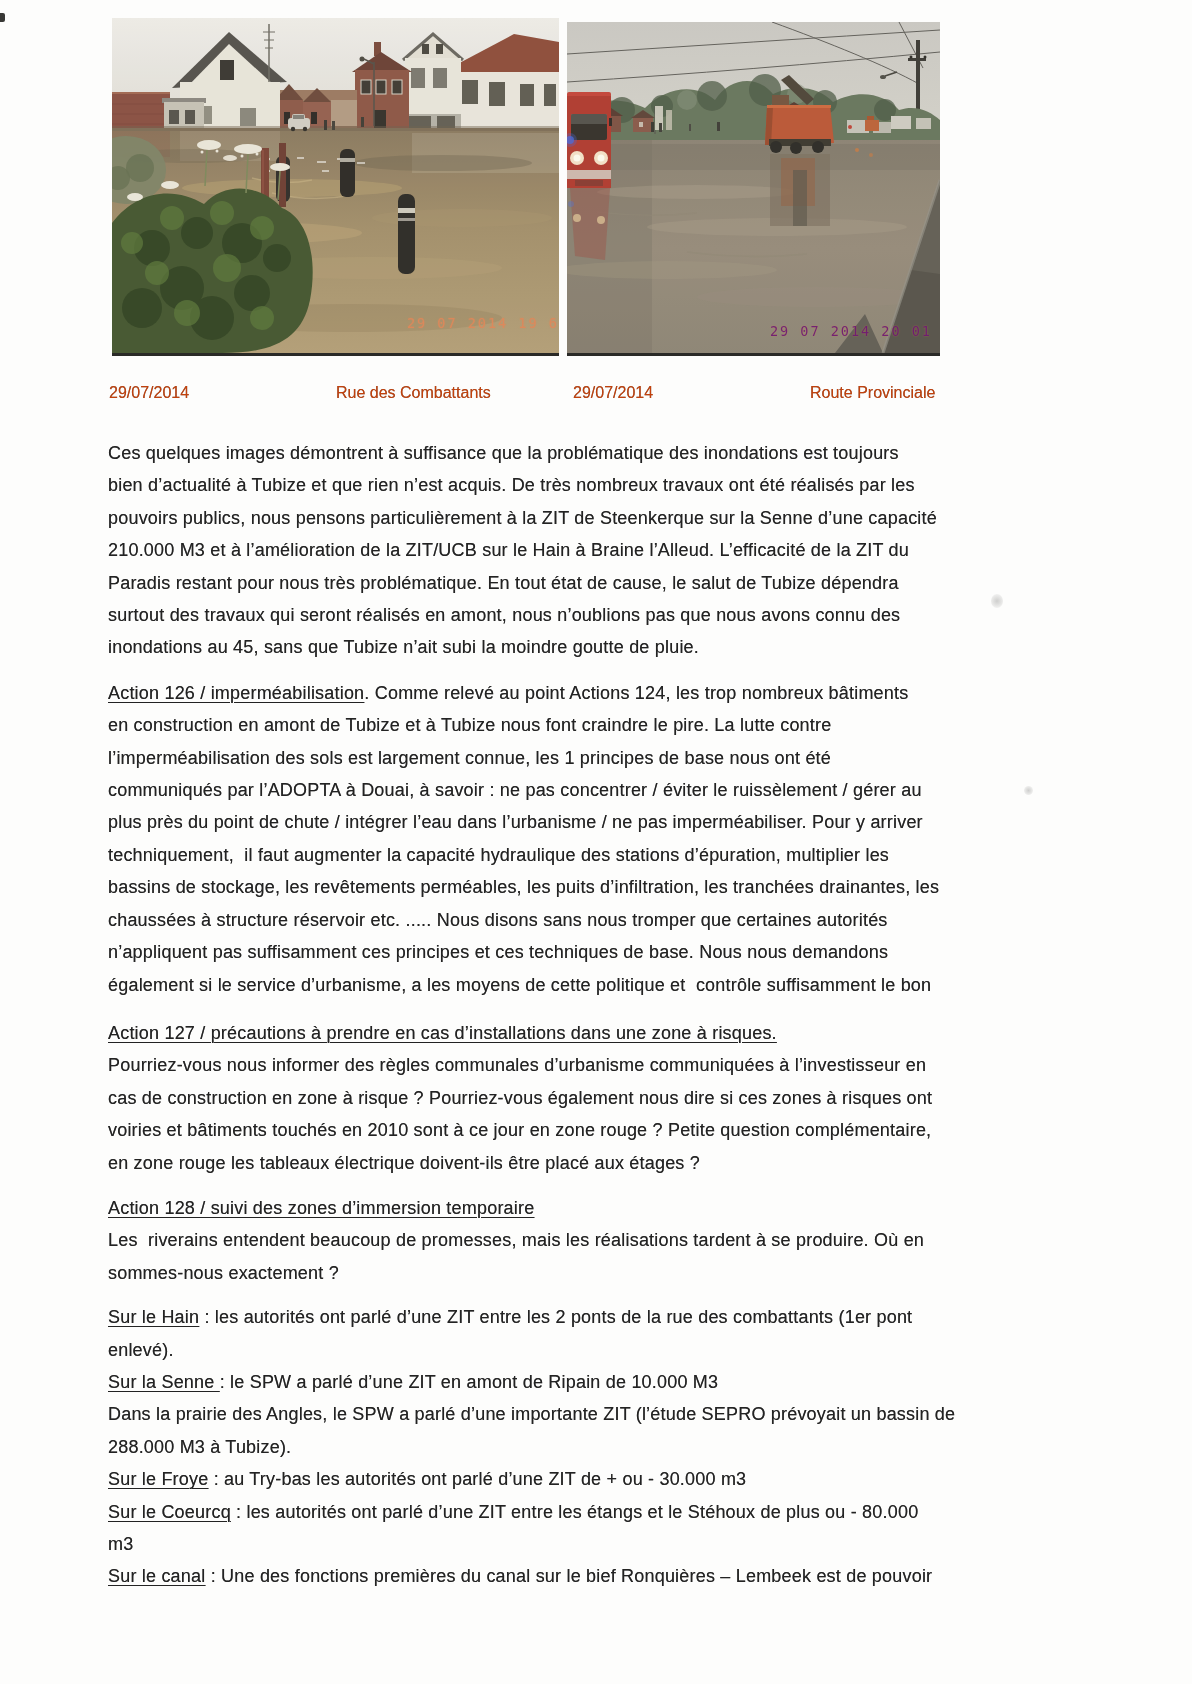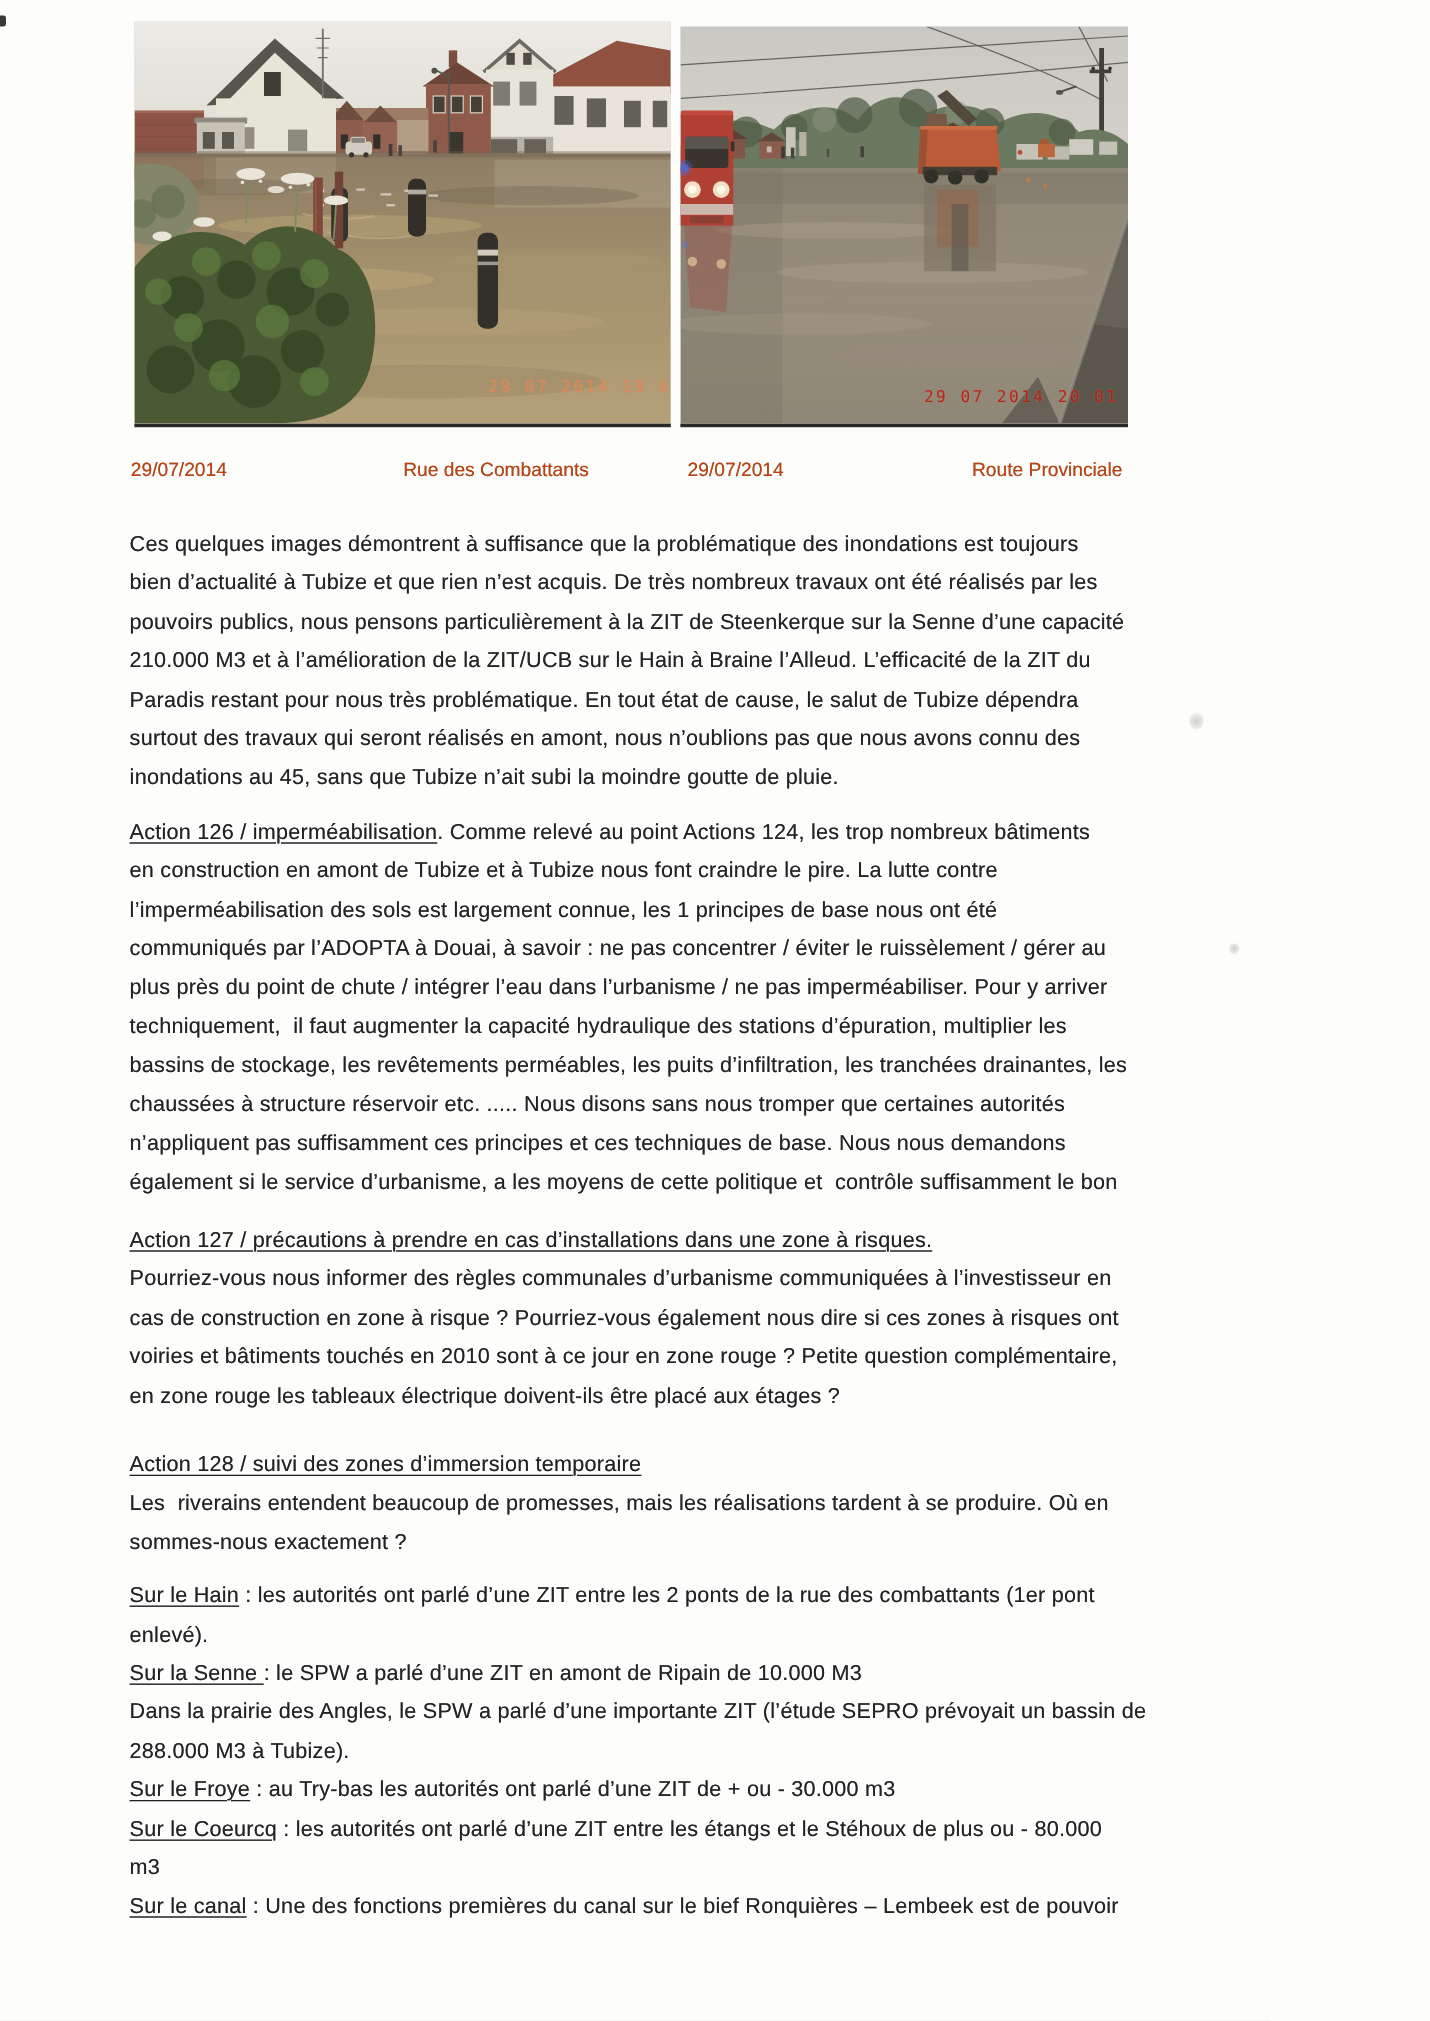--- a/index.html
+++ b/index.html
@@ -6,33 +6,33 @@
   .page{position:relative;width:1192px;height:1684px;background:#fdfdfc;overflow:hidden;
         font-family:"Liberation Sans","DejaVu Sans",sans-serif;color:#232323;}
   
   .photo{position:absolute;overflow:hidden;border-bottom:3px solid #2a2a27;background:#d8d6d0;}
   .photo-left{left:112px;top:18px;width:447px;height:335px;}
   .photo-right{left:567px;top:22px;width:373px;height:331px;}
   .photo svg{display:block;width:100%;height:100%;}
   .ts{position:absolute;font-family:"DejaVu Sans Mono",monospace;font-size:13.5px;
       letter-spacing:2px;white-space:nowrap;opacity:.92;}
   .ts-left{right:-10px;bottom:22px;color:#e0885a;text-shadow:0 0 2px rgba(224,136,90,.55);}
-  .ts-right{right:8px;bottom:14px;color:#b91c1c;text-shadow:0 0 2px rgba(217,130,63,.55);}
+  .ts-right{right:8px;bottom:14px;color:#701a75;text-shadow:0 0 2px rgba(217,130,63,.55);}
   
   .caption{position:absolute;top:384px;font-size:16px;color:#c2410c;white-space:pre;
            text-shadow:0 0 .5px rgba(25,25,25,.55);}
   .cap-d1{left:109px;} .cap-l1{left:319px;margin-left:17px;} .cap-d2{left:573px;} .cap-l2{left:810px;}
   
   .doc-text{position:absolute;left:108px;top:437px;width:1010px;}
   .tline{white-space:pre;font-size:18px;line-height:32.4px;letter-spacing:.2px;
          text-shadow:0 0 .5px rgba(30,30,30,.6);}
   .para{margin:0 0 12px 0;}
   .para:nth-of-type(1){margin-bottom:13px;}
   .para:nth-of-type(2){margin-bottom:16px;}
-  .para:nth-of-type(3){margin-bottom:25px;}
+  .para:nth-of-type(3){margin-bottom:13px;}
   .useg{text-decoration:underline;text-underline-offset:3px;text-decoration-thickness:1.3px;}
   
   .corner-mark{position:absolute;left:0;top:13px;width:5px;height:9px;background:#22221f;
                opacity:.9;border-radius:0 2px 2px 0;}
   .smudge{position:absolute;border-radius:50%;
           background:radial-gradient(circle,rgba(120,120,118,.35),rgba(120,120,118,0));}
   .smudge-1{left:991px;top:594px;width:12px;height:14px;}
   .smudge-2{left:1024px;top:786px;width:9px;height:9px;}
 </style>
 </head>

